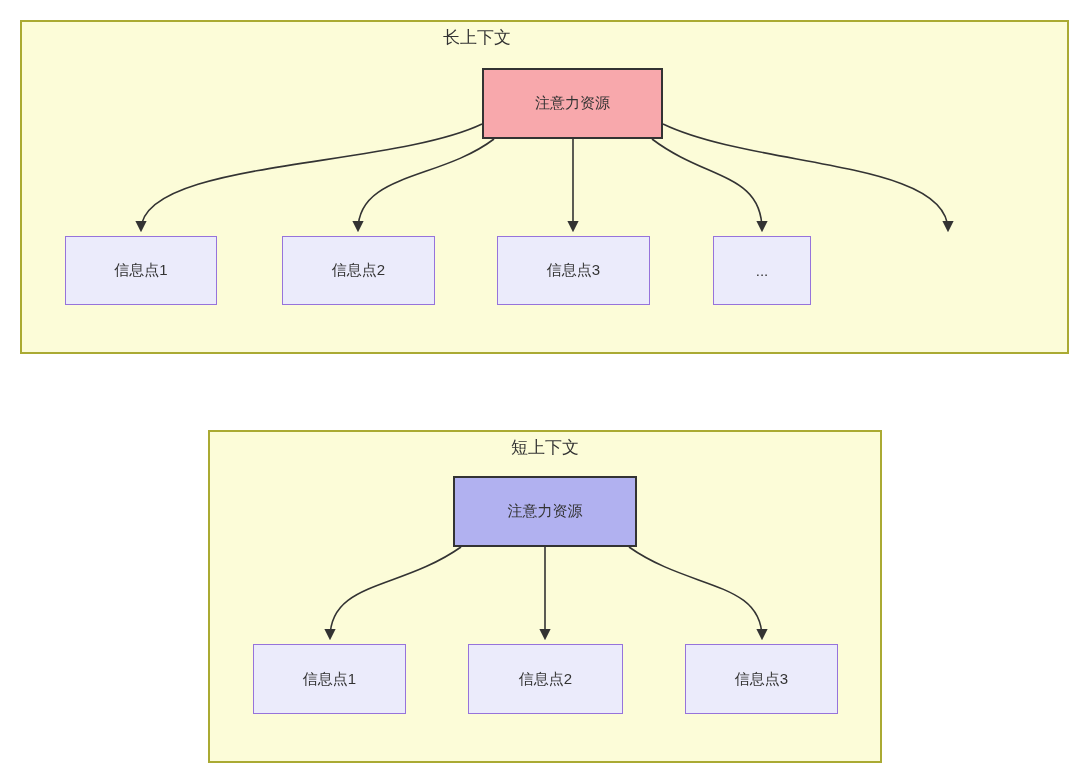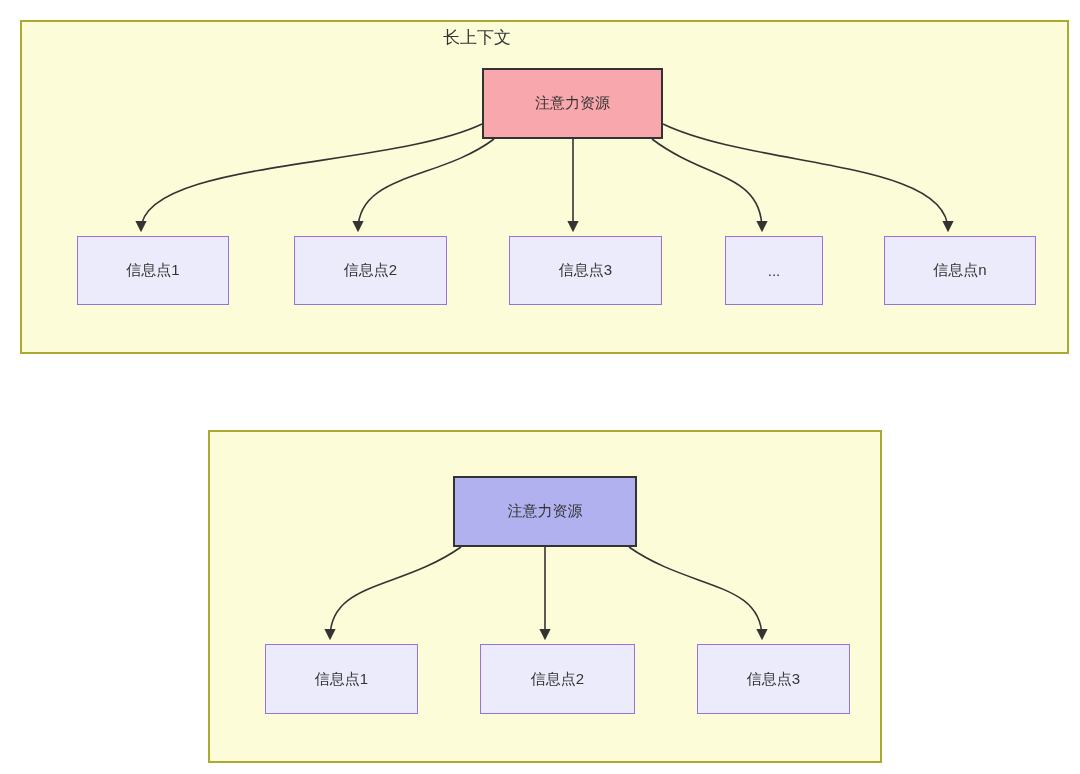--- a/index.html
+++ b/index.html
@@ -46,21 +46,20 @@
     text-align: center;
   }
   .attention-node {
     border: 2.5px solid var(--attention-border);
   }
   .attention-long { background: var(--attention-long-fill); }
   .attention-short { background: var(--attention-short-fill); }
   .info-node {
     background: var(--info-fill);
     border: 1.5px solid var(--info-border);
-    margin-left: 12px;
   }
 
   svg.edges {
     position: absolute;
     left: 0; top: 0;
     width: 1080px; height: 774px;
     pointer-events: none;
   }
   .connector {
     fill: none;
@@ -71,20 +70,21 @@
 </style>
 </head>
 <body>
 
 <div class="stage">
 
   <div class="group-container" style="left:20px; top:20px; width:1049px; height:334px;"></div>
   <div class="group-title" style="top:26px; left:20px; width:914px; left:20px;">长上下文</div>
 
   <div class="group-container" style="left:208px; top:430px; width:674px; height:333px;"></div>
+  <div class="group-title" style="top:436px; left:208px; width:674px;">短上下文</div>
 
   <svg class="edges" viewBox="0 0 1080 774">
     <defs>
       <marker id="arrow" viewBox="0 0 10 10" refX="8" refY="5" markerWidth="7" markerHeight="7" orient="auto-start-reverse">
         <path class="arrowhead" d="M 0 0 L 10 5 L 0 10 z"></path>
       </marker>
     </defs>
 
     <path class="connector" marker-end="url(#arrow)" d="M 482 124 C 390 168, 141 160, 141 230"></path>
     <path class="connector" marker-end="url(#arrow)" d="M 494 139 C 440 180, 358 173, 358 230"></path>
@@ -96,21 +96,20 @@
     <path class="connector" marker-end="url(#arrow)" d="M 545 547 L 545 638"></path>
     <path class="connector" marker-end="url(#arrow)" d="M 629 547 C 690 590, 762 581, 762 638"></path>
   </svg>
 
   <div class="node attention-node attention-long" style="left:482px; top:68px; width:181px; height:71px;">注意力资源</div>
 
   <div class="node info-node" style="left:65px; top:236px; width:152px; height:69px;">信息点1</div>
   <div class="node info-node" style="left:282px; top:236px; width:153px; height:69px;">信息点2</div>
   <div class="node info-node" style="left:497px; top:236px; width:153px; height:69px;">信息点3</div>
   <div class="node info-node" style="left:713px; top:236px; width:98px; height:69px;">...</div>
-  <div class="node info-node" style="left:872px; top:236px; width:152px; height:69px;">信息点n</div>
 
   <div class="node attention-node attention-short" style="left:453px; top:476px; width:184px; height:71px;">注意力资源</div>
 
   <div class="node info-node" style="left:253px; top:644px; width:153px; height:70px;">信息点1</div>
   <div class="node info-node" style="left:468px; top:644px; width:155px; height:70px;">信息点2</div>
   <div class="node info-node" style="left:685px; top:644px; width:153px; height:70px;">信息点3</div>
 
 </div>
 
 </body></html>

